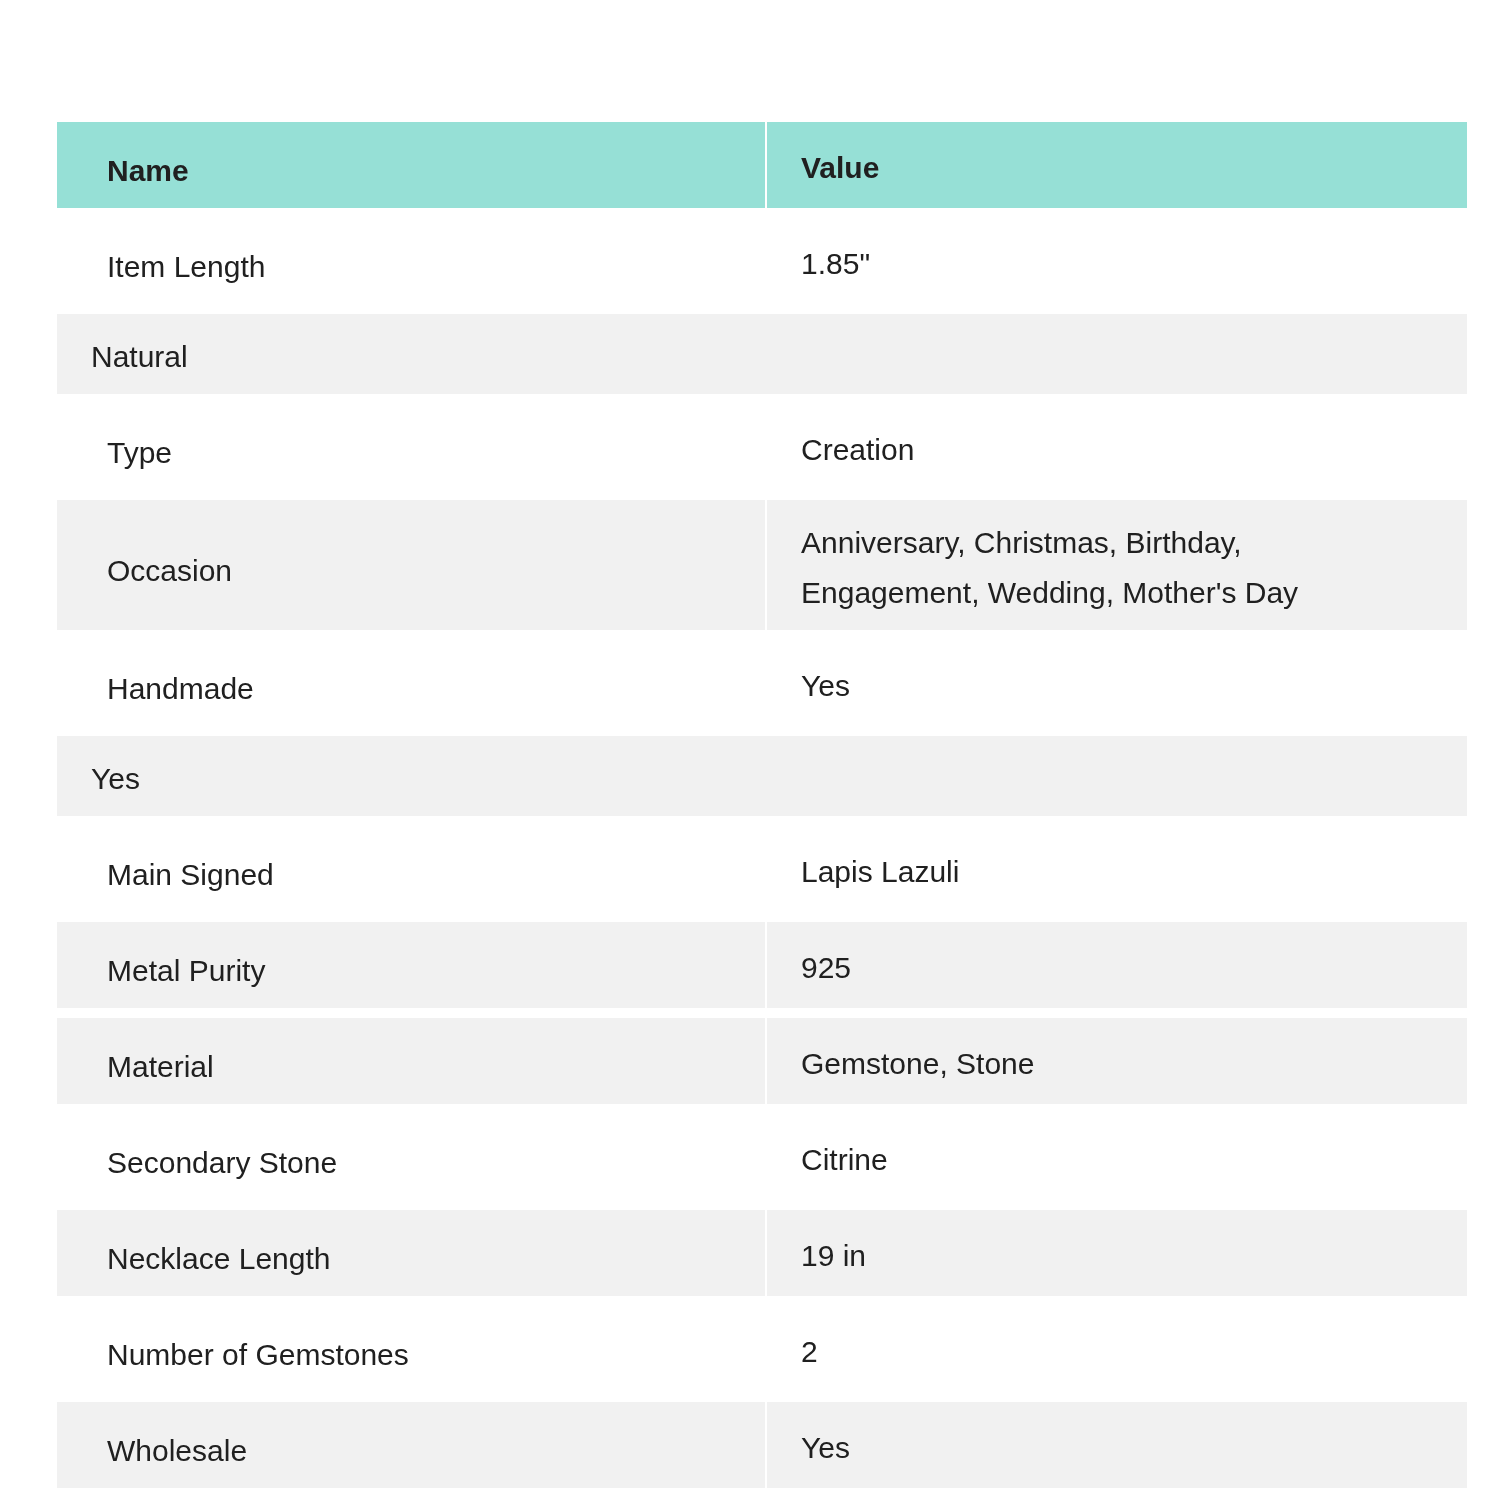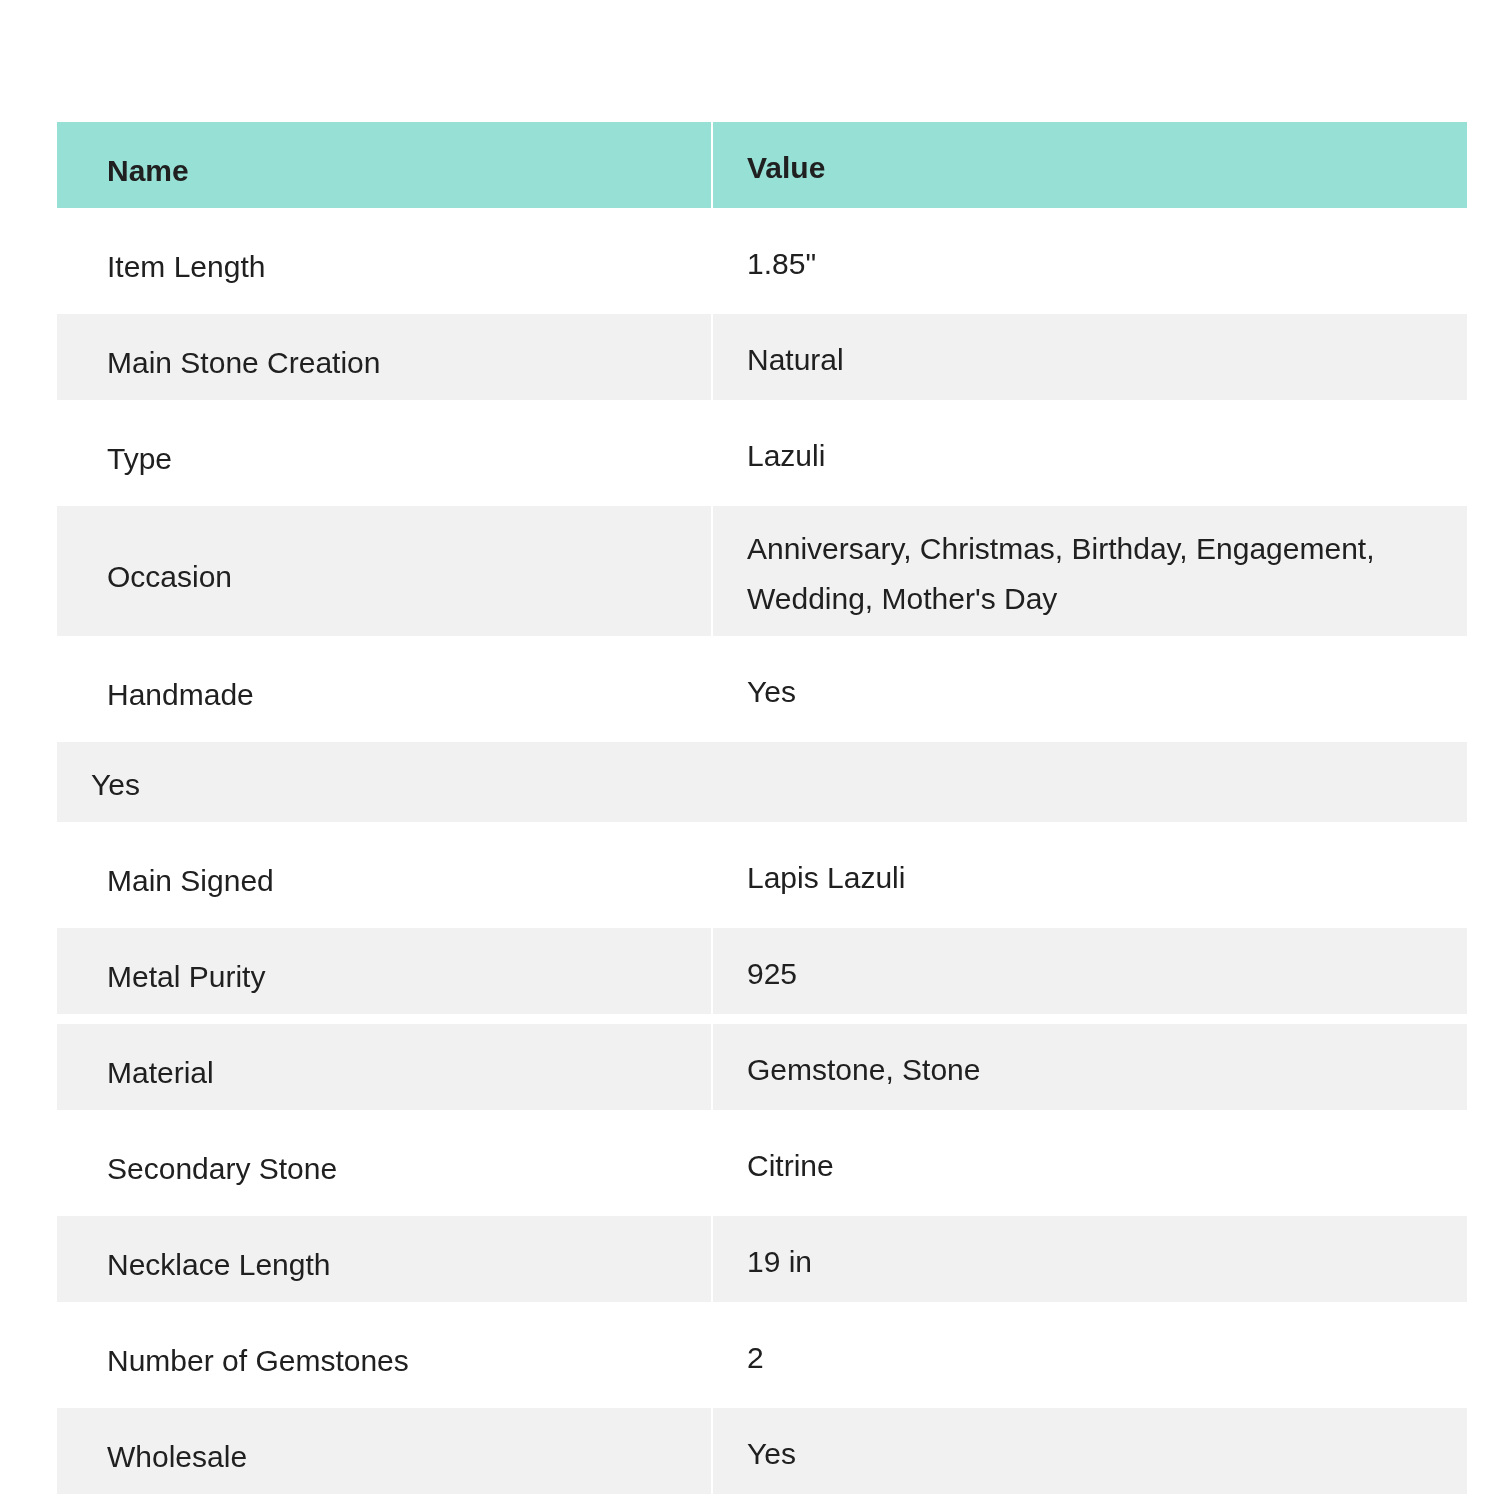--- a/index.html
+++ b/index.html
@@ -45,21 +45,21 @@
   .row.alt {
     background: var(--alt-bg);
   }
   .cell {
     display: flex;
     align-items: center;
     font-size: 30px;
     line-height: 50px;
   }
   .cell.name-col {
-    width: 656px;
+    width: 710px;
     flex-shrink: 0;
     padding: 24px 40px 12px 50px;
     border-right: 2px solid var(--divider);
   }
   .cell.value-col {
     flex: 1;
     padding: 18px 60px 12px 34px;
   }
 </style>
 </head>
@@ -78,34 +78,31 @@
   <div class="row">
     <div class="cell name-col">
       <span>Item Length</span>
     </div>
     <div class="cell value-col">
       <span>1.85"</span>
     </div>
   </div>
 
   <div class="row alt">
-    <div class="cell name-col">
-      <span>Main Stone Creation</span>
-    </div>
     <div class="cell value-col">
       <span>Natural</span>
     </div>
   </div>
 
   <div class="row">
     <div class="cell name-col">
       <span>Type</span>
     </div>
     <div class="cell value-col">
-      <span>Lazuli</span>
+      <span>Creation</span>
     </div>
   </div>
 
   <div class="row alt">
     <div class="cell name-col">
       <span>Occasion</span>
     </div>
     <div class="cell value-col">
       <span>Anniversary, Christmas, Birthday, Engagement, Wedding, Mother's Day</span>
     </div>

